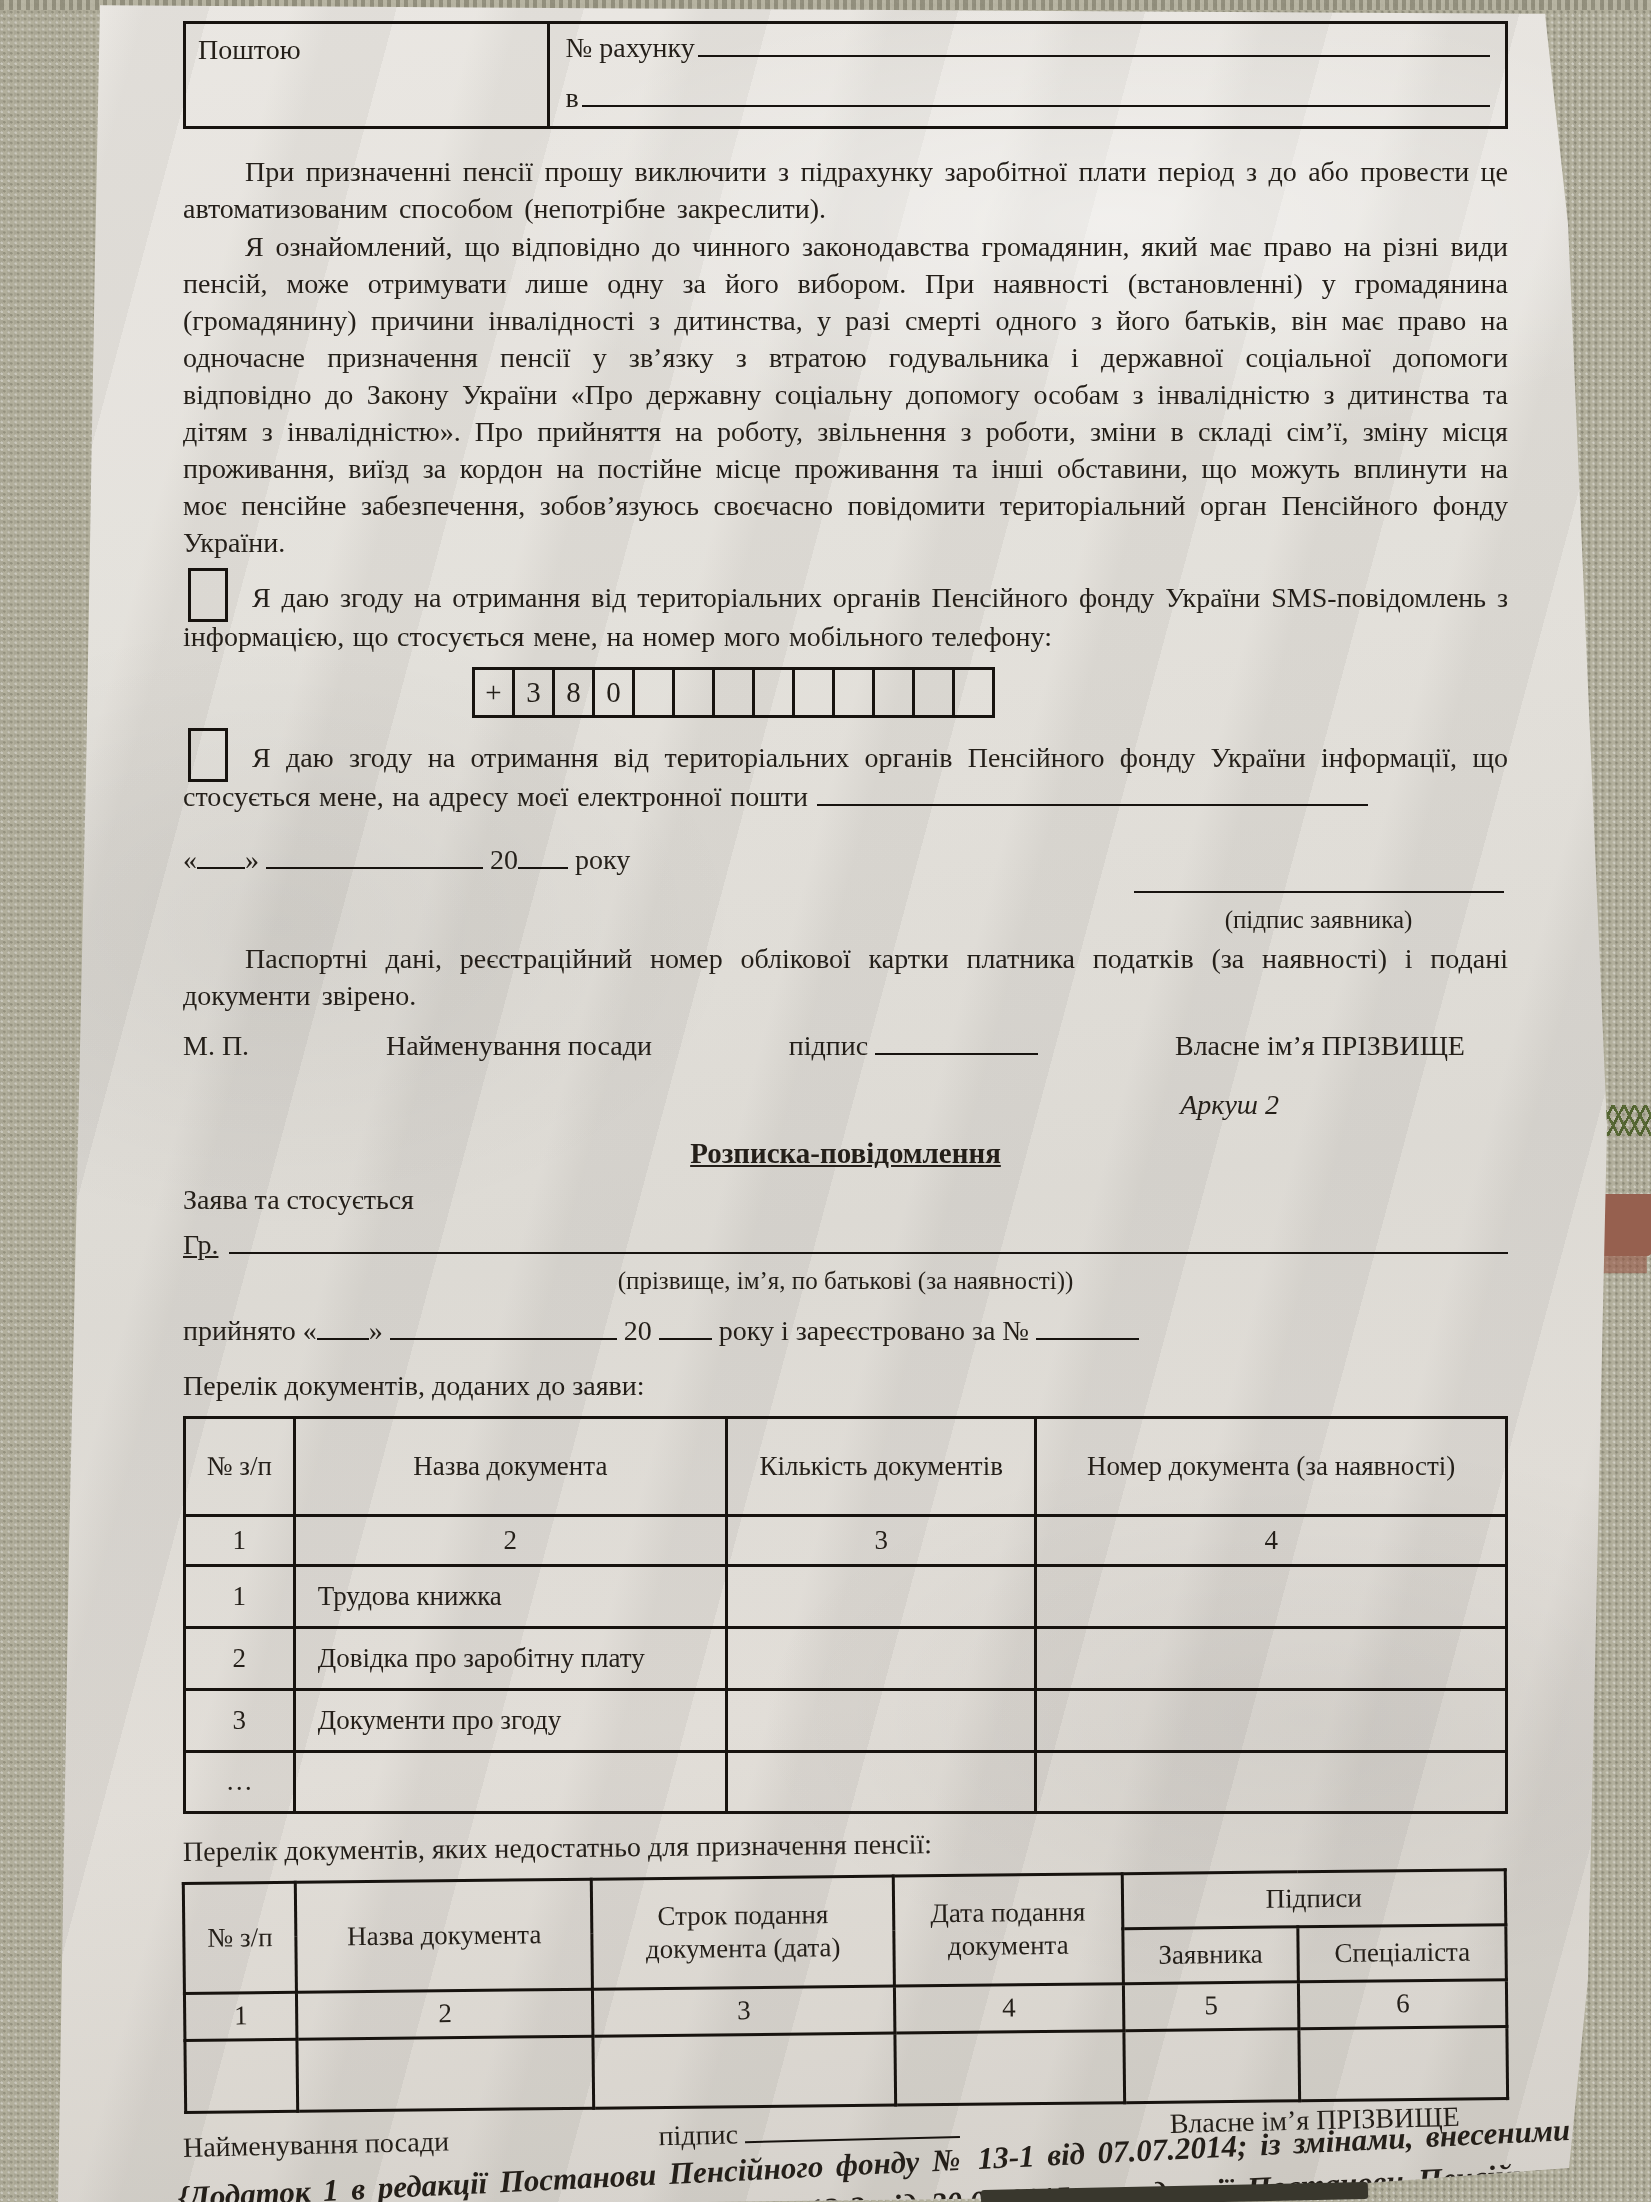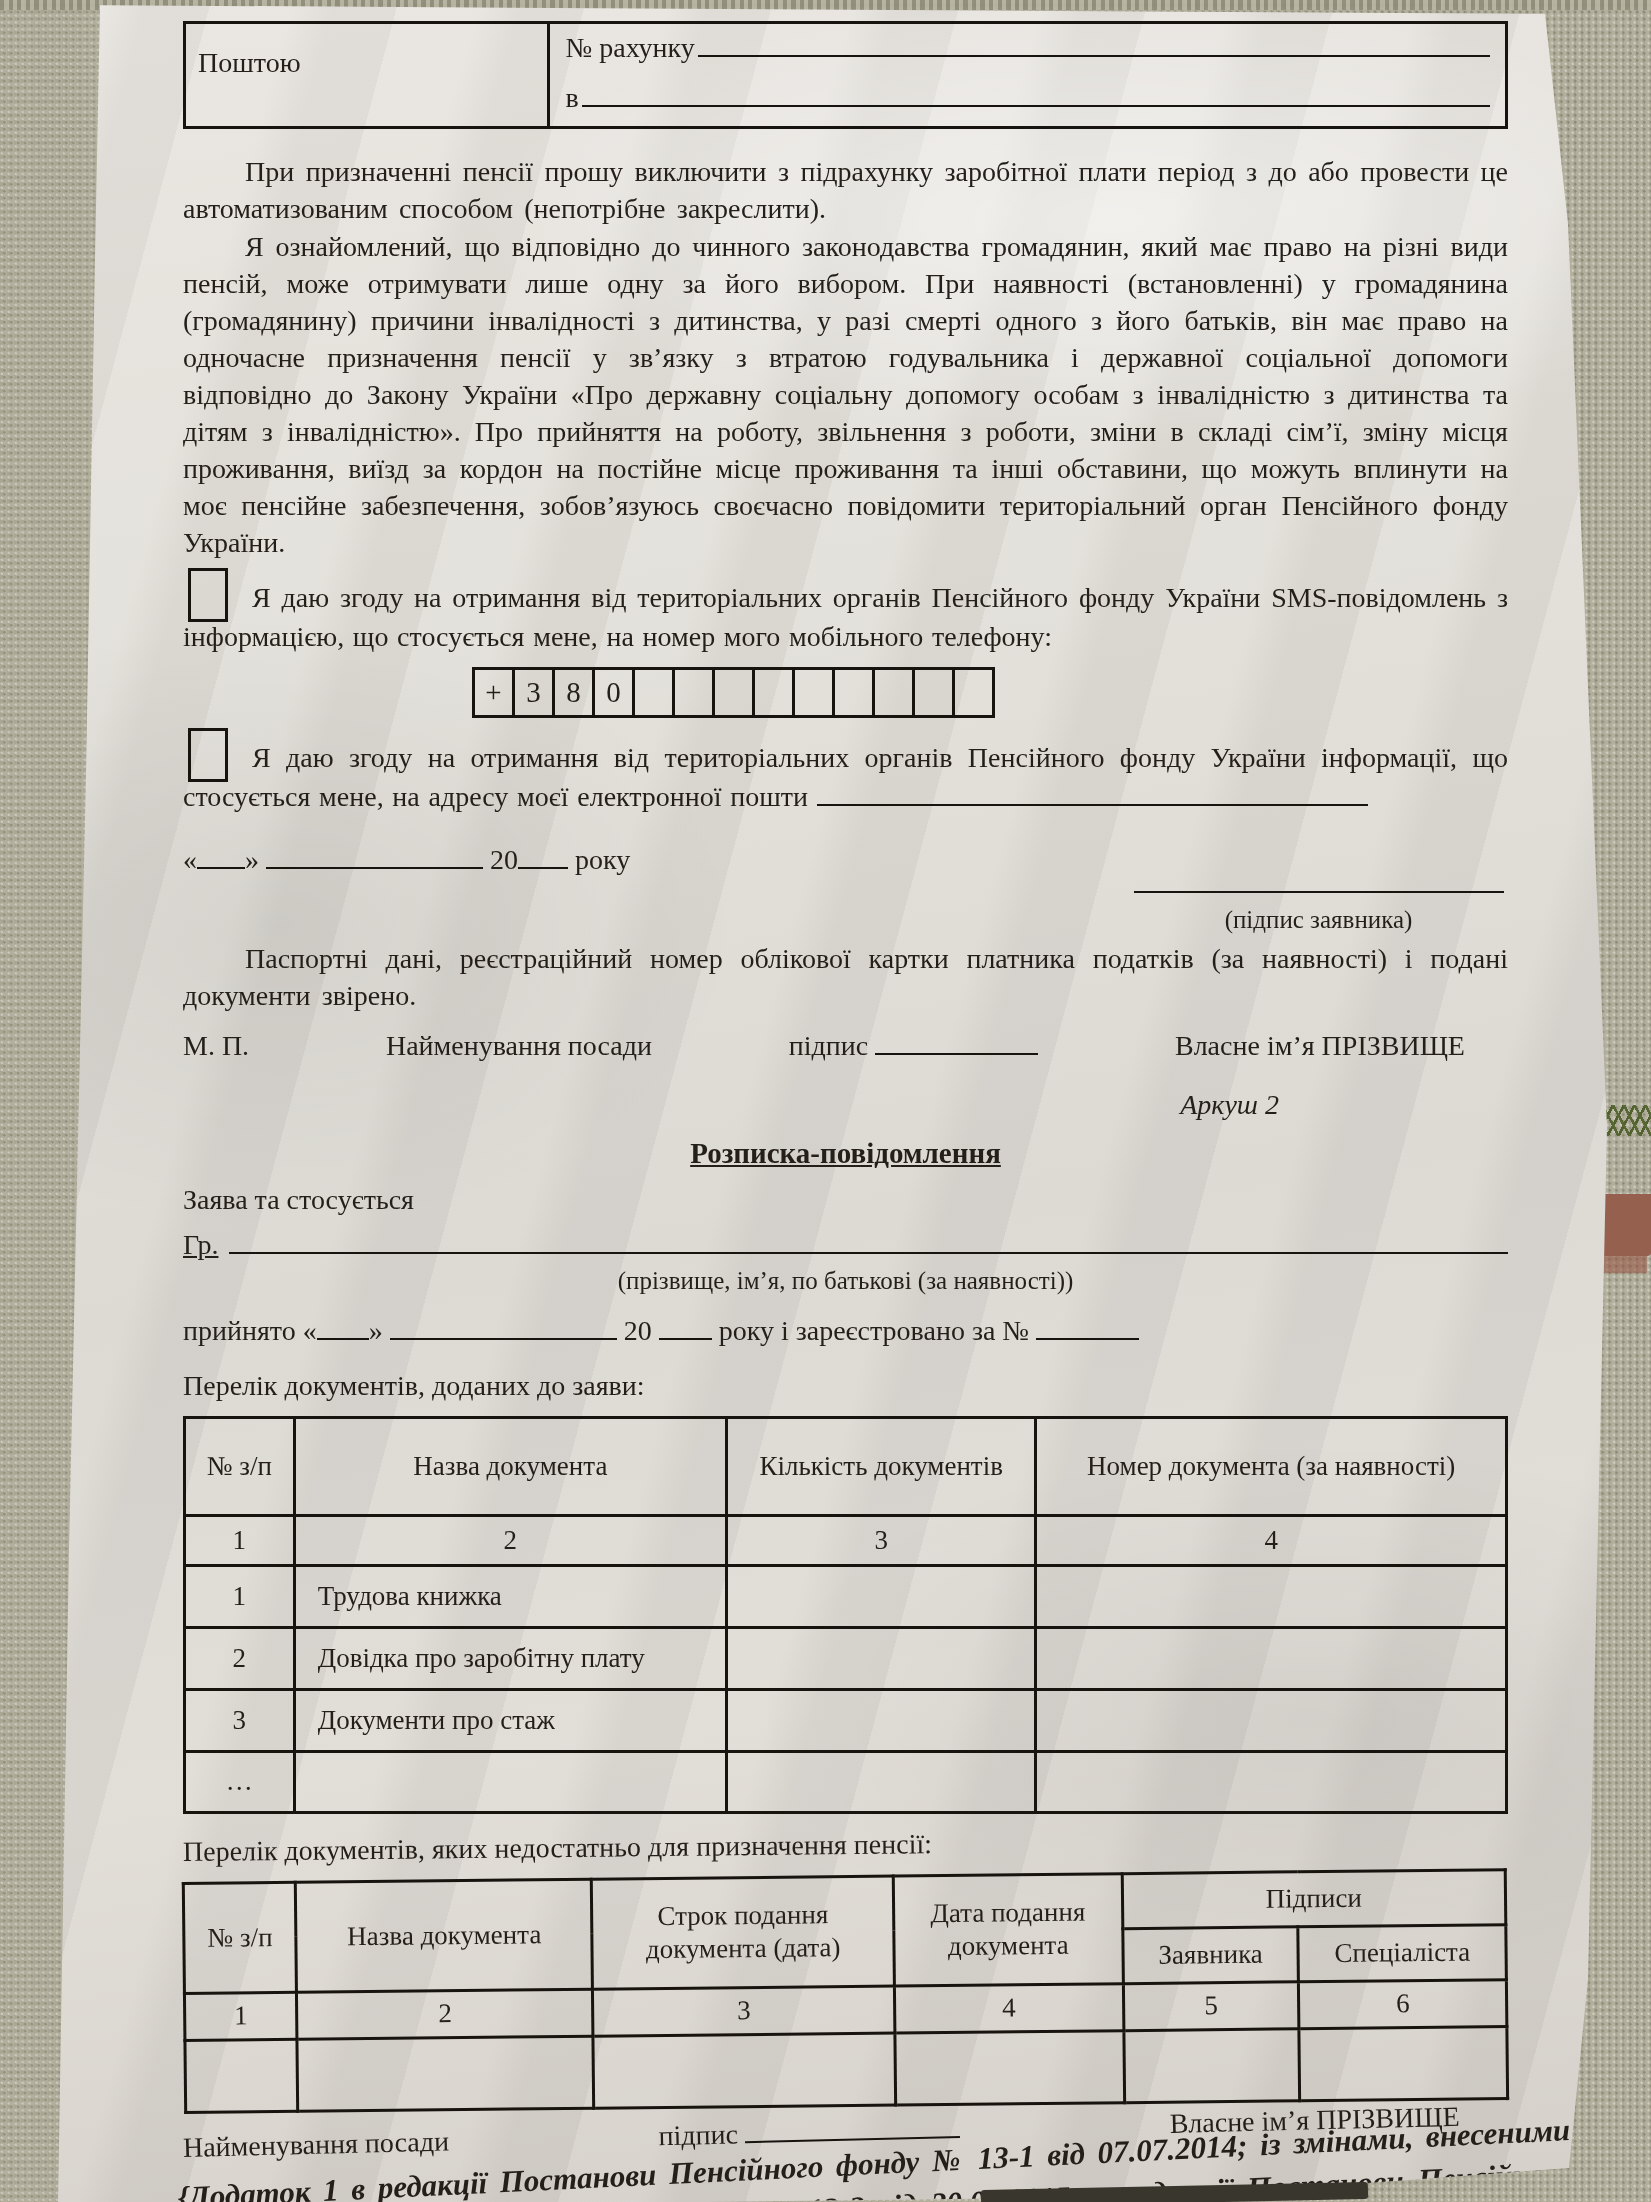--- a/index.html
+++ b/index.html
@@ -53,21 +53,21 @@
   }
   .content{
     position:absolute;left:159px;top:20.6px;width:1325px;
     color:#241f19;font-size:28px;line-height:38px;
   }
   .para{margin:0;text-align:justify;text-indent:62px;word-spacing:4.3px;line-height:37px;}
   .blank{display:inline-block;border-bottom:2.6px solid #17130f;height:26px;vertical-align:baseline;}
   .fill{flex:1;}
   
   .topbox{display:flex;border:3.4px solid #17130f;min-height:102px;}
-  .topbox-left{width:337px;border-right:3.4px solid #17130f;padding:20px 12px;}
+  .topbox-left{width:337px;border-right:3.4px solid #17130f;padding:7px 12px;}
   .topbox-right{flex:1;padding:5.2px 15.5px 8.6px 15.5px;display:flex;flex-direction:column;justify-content:space-between;}
   .line-row{display:flex;align-items:baseline;gap:3px;}
   
   .consent{position:relative;margin-top:17px;text-align:justify;text-indent:69px;word-spacing:1.7px;line-height:39px;}
   .checkbox{position:absolute;left:5.2px;top:-10.3px;width:34px;height:48px;border:3.4px solid #17130f;background:transparent;}
   .phone-row{display:inline-flex;margin:10.3px 0 0 289px;}
   .pcell{width:37px;height:45px;border:3px solid #17130f;margin-left:-3px;display:flex;align-items:center;justify-content:center;font-size:29px;}
   .pcell:first-child{margin-left:0;}
   
   .date-row{display:flex;justify-content:space-between;margin-top:25px;}
@@ -228,21 +228,21 @@
         <td></td>
       </tr>
       <tr class="drow">
         <td>2</td>
         <td class="tleft">Довідка про заробітну плату</td>
         <td></td>
         <td></td>
       </tr>
       <tr class="drow">
         <td>3</td>
-        <td class="tleft">Документи про стаж</td>
+        <td class="tleft">Документи про згоду</td>
         <td></td>
         <td></td>
       </tr>
       <tr class="drow">
         <td>…</td>
         <td class="tleft"></td>
         <td></td>
         <td></td>
       </tr>
     </tbody>

